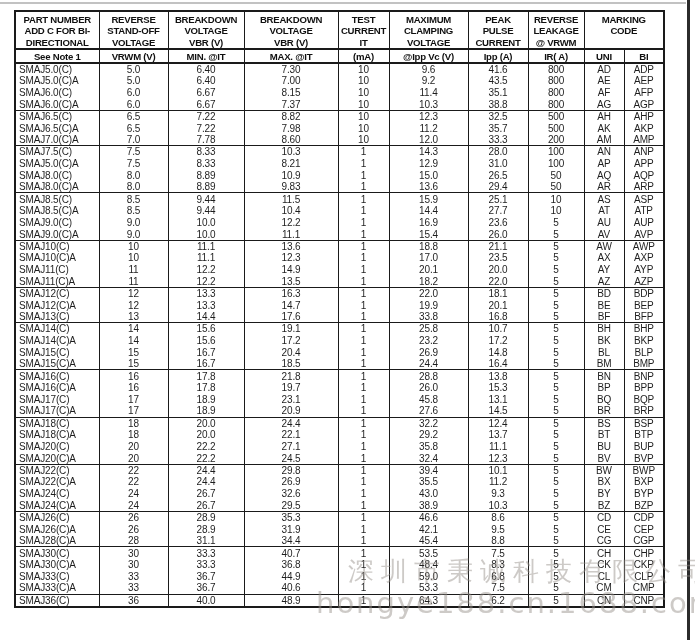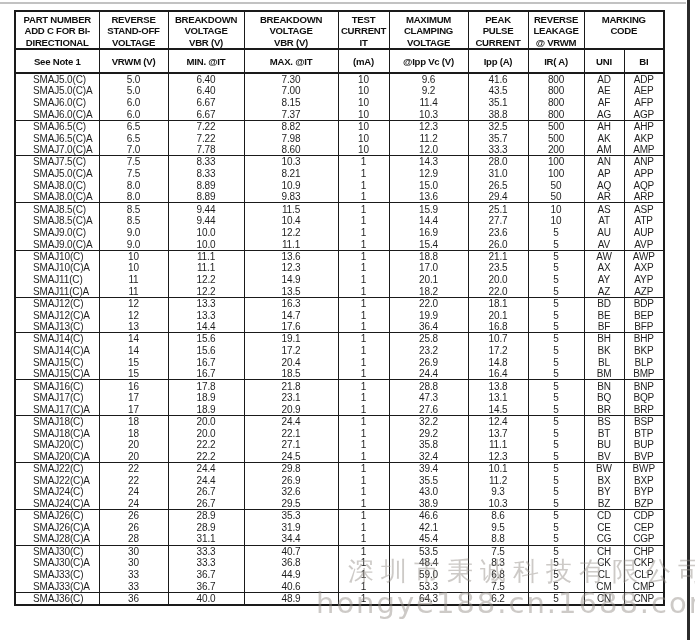--- a/index.html
+++ b/index.html
@@ -16,36 +16,36 @@
     position:absolute;left:14px;top:10px;width:650px;
     border-collapse:collapse;table-layout:fixed;
     border:2px solid #1a1a1a;
   }
   th,td{
     border-left:1px solid #1a1a1a;border-right:1px solid #1a1a1a;
     border-top:0;border-bottom:0;
     overflow:hidden;white-space:nowrap;padding:0;
   }
   tr.main-hdr{height:38px;}
-  tr.sub-hdr{height:24px;}
+  tr.sub-hdr{height:14px;}
   th.mh{
     font-size:9.6px;font-weight:bold;color:#101010;line-height:1.18;
     letter-spacing:-0.25px;vertical-align:top;padding-top:2px;text-align:center;
     border-bottom:2px solid #1a1a1a;
   }
   th.sh{
     font-size:9.6px;font-weight:bold;color:#101010;text-align:center;
     letter-spacing:-0.25px;border-bottom:2px solid #1a1a1a;
   }
   tbody tr{height:11.8px;}
   td{
     font-size:10px;color:#1e1e1e;text-align:center;line-height:11px;
     letter-spacing:-0.15px;
   }
-  td.pn{text-align:left;padding-left:17px;}
+  td.pn{text-align:left;padding-left:3px;}
   tr.grp-top td{border-top:1.6px solid #1a1a1a;}
 
   .wm{
     position:absolute;color:rgba(150,145,138,0.48);pointer-events:none;
     font-family:"DejaVu Sans",sans-serif;white-space:nowrap;z-index:5;
   }
   .wm-cn{left:348px;top:554px;font-size:26px;letter-spacing:7px;}
   .wm-url{left:316px;top:586px;font-size:29px;letter-spacing:2px;}
 </style>
 </head>
@@ -355,21 +355,21 @@
           <td>5</td>
           <td>BE</td>
           <td>BEP</td>
         </tr>
         <tr>
           <td class="pn">SMAJ13(C)</td>
           <td>13</td>
           <td>14.4</td>
           <td>17.6</td>
           <td>1</td>
-          <td>36.4</td>
+          <td>33.8</td>
           <td>16.8</td>
           <td>5</td>
           <td>BF</td>
           <td>BFP</td>
         </tr>
       </tbody>
       <tbody>
         <tr class="grp-top">
           <td class="pn">SMAJ14(C)</td>
           <td>14</td>
@@ -426,26 +426,38 @@
           <td>17.8</td>
           <td>21.8</td>
           <td>1</td>
           <td>28.8</td>
           <td>13.8</td>
           <td>5</td>
           <td>BN</td>
           <td>BNP</td>
         </tr>
         <tr>
+          <td class="pn">SMAJ16(C)A</td>
+          <td>16</td>
+          <td>17.8</td>
+          <td>19.7</td>
+          <td>1</td>
+          <td>26.0</td>
+          <td>15.3</td>
+          <td>5</td>
+          <td>BP</td>
+          <td>BPP</td>
+        </tr>
+        <tr>
           <td class="pn">SMAJ17(C)</td>
           <td>17</td>
           <td>18.9</td>
           <td>23.1</td>
           <td>1</td>
-          <td>47.3</td>
+          <td>45.8</td>
           <td>13.1</td>
           <td>5</td>
           <td>BQ</td>
           <td>BQP</td>
         </tr>
         <tr>
           <td class="pn">SMAJ17(C)A</td>
           <td>17</td>
           <td>18.9</td>
           <td>20.9</td>

